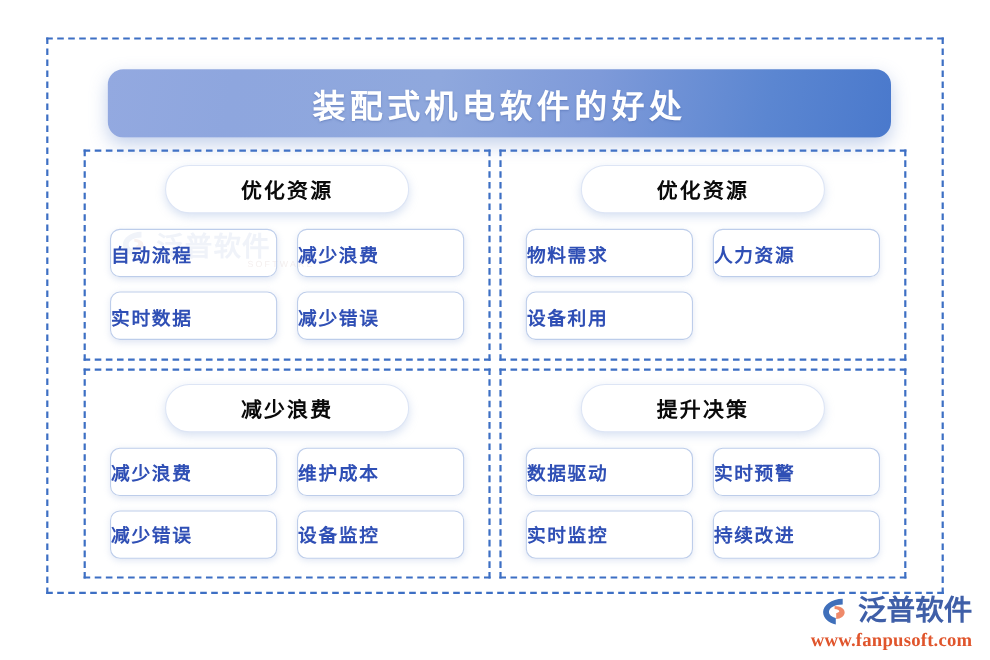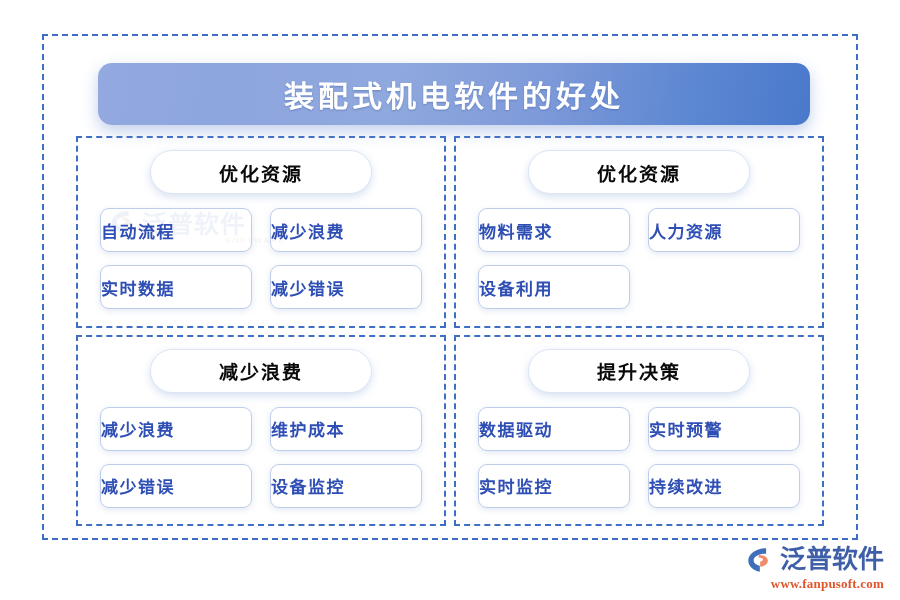--- a/index.html
+++ b/index.html
@@ -180,21 +180,21 @@
   .brand-name {
     color: #3f5fa8;
     font-size: 26px;
     font-weight: 700;
     letter-spacing: 0px;
     line-height: 1;
     font-family: "Liberation Serif", "DejaVu Serif", serif;
   }
   .brand-url {
     color: #e0552c;
-    font-size: 13px;
+    font-size: 17px;
     font-weight: 700;
     letter-spacing: 0.2px;
     margin-top: 1px;
     font-family: "Liberation Serif", "DejaVu Serif", serif;
   }
 </style>
 </head>
 <body>
 
 <div id="canvas">

